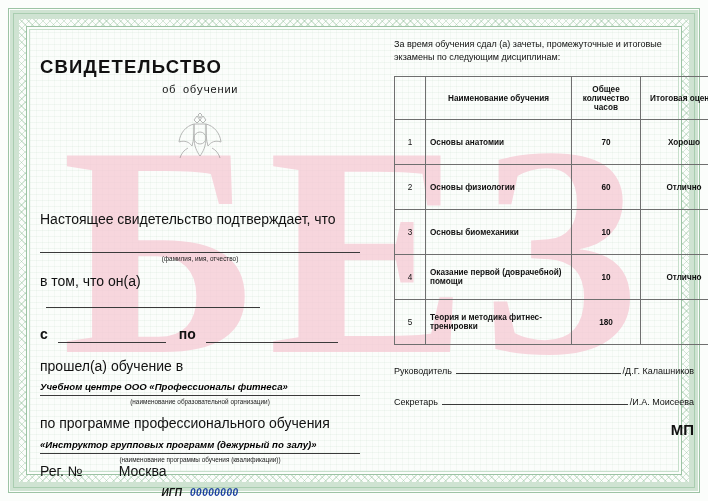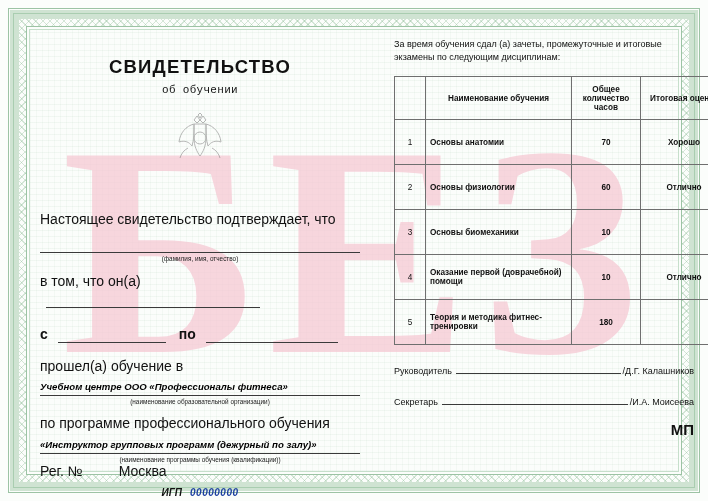--- a/index.html
+++ b/index.html
@@ -74,21 +74,21 @@
   .content{
     position:absolute;left:34px;top:34px;right:34px;bottom:34px;
   }
   .left{
     position:absolute;left:6px;top:4px;width:320px;
   }
   .right{
     position:absolute;left:340px;top:4px;width:300px;margin-left:20px;
   }
   .title{
-    text-align:center;
+    text-align:left;
     font-size:18.5px;
     font-weight:bold;
     letter-spacing:1.2px;
     color:#111;
     margin-top:18px;
   }
   .subtitle{
     text-align:center;
     font-size:11px;
     color:#111;

